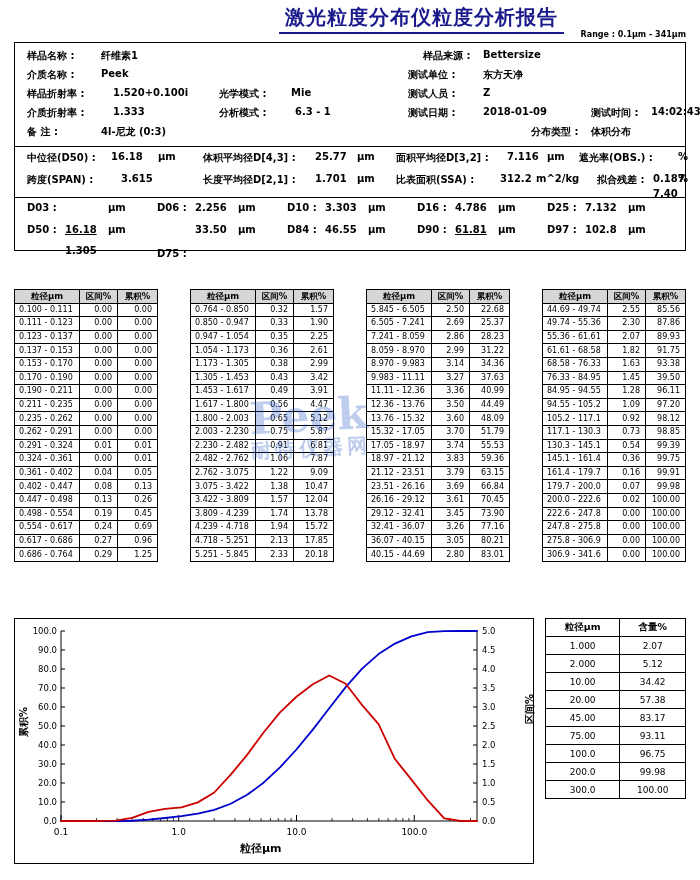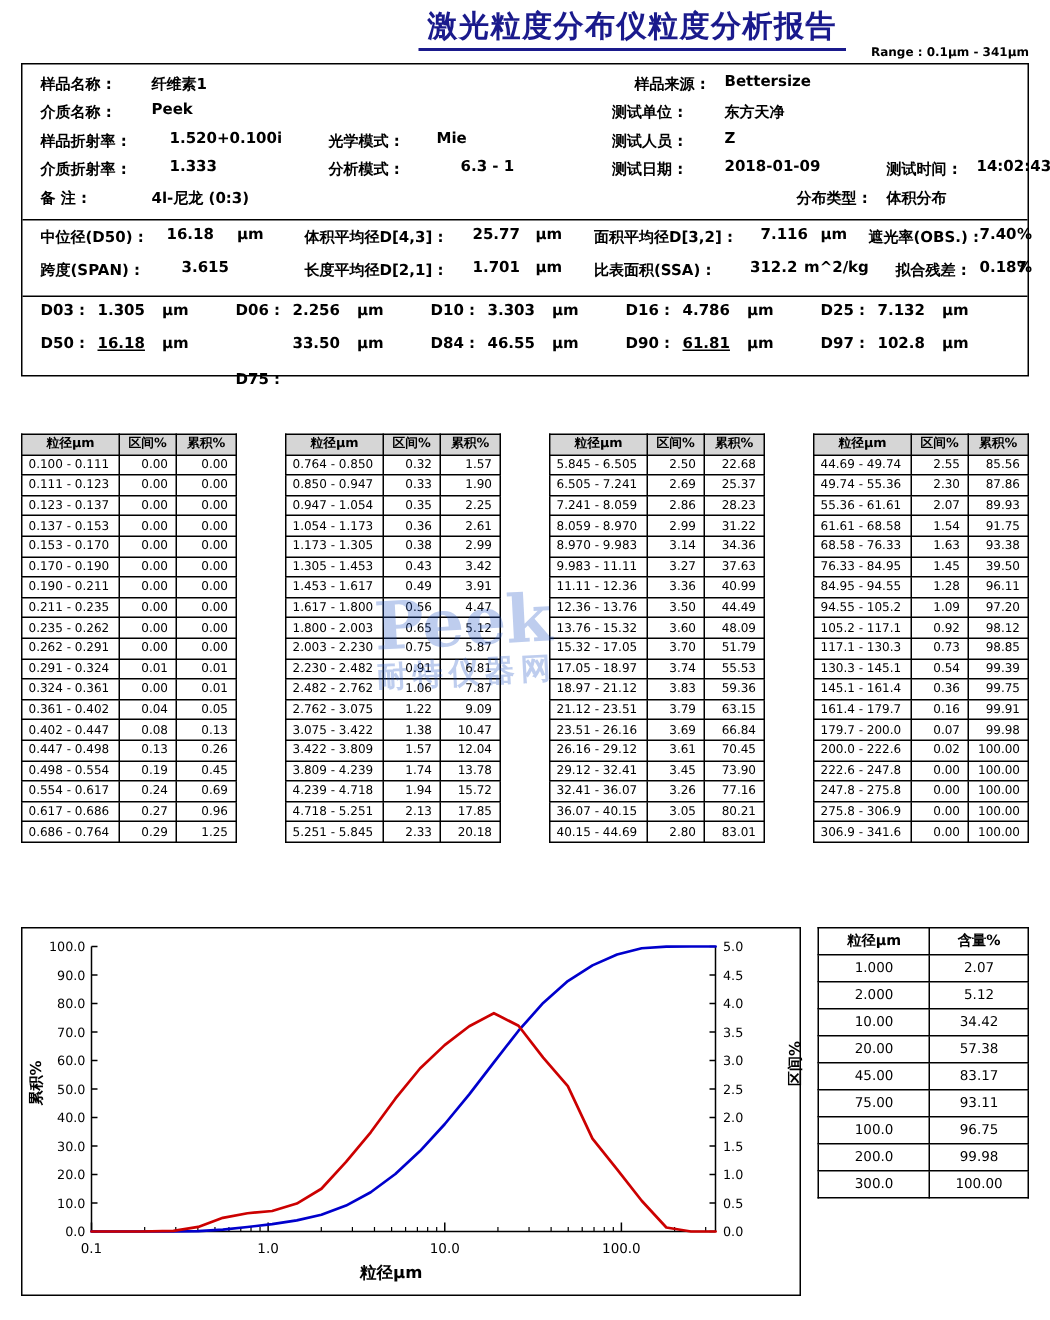--- a/index.html
+++ b/index.html
@@ -159,21 +159,21 @@
       <span class="icell b" style="left:196px;">光学模式 :</span>
       <span class="icell b" style="left:268px;">Mie</span>
       <span class="icell b" style="left:385px;">测试人员 :</span>
       <span class="icell b" style="left:460px;">Z</span>
     </div>
 
     <div class="irow">
       <span class="icell b" style="left:4px;">介质折射率 :</span>
       <span class="icell b" style="left:90px;">1.333</span>
       <span class="icell b" style="left:196px;">分析模式 :</span>
-      <span class="icell b" style="left:284px;">6.3 - 1</span>
+      <span class="icell b" style="left:272px;">6.3 - 1</span>
       <span class="icell b" style="left:385px;">测试日期 :</span>
       <span class="icell b" style="left:460px;">2018-01-09</span>
       <span class="icell b" style="left:568px;">测试时间 :</span>
       <span class="icell b" style="left:628px;">14:02:43</span>
     </div>
 
     <div class="irow">
       <span class="icell b" style="left:4px;">备  注 :</span>
       <span class="icell b" style="left:78px;">4l-尼龙 (0:3)</span>
       <span class="icell b" style="left:508px;">分布类型 :</span>
@@ -186,21 +186,21 @@
       <span class="icell b" style="left:4px;">中位径(D50) :</span>
       <span class="icell b" style="left:88px;">16.18</span>
       <span class="icell b" style="left:135px;">μm</span>
       <span class="icell b" style="left:180px;">体积平均径D[4,3] :</span>
       <span class="icell b" style="left:292px;">25.77</span>
       <span class="icell b" style="left:334px;">μm</span>
       <span class="icell b" style="left:373px;">面积平均径D[3,2] :</span>
       <span class="icell b" style="left:484px;">7.116</span>
       <span class="icell b" style="left:524px;">μm</span>
       <span class="icell b" style="left:556px;">遮光率(OBS.) :</span>
-      <span class="icell b" style="left:630px;">7.40</span>
+      <span class="icell b" style="left:630px;margin-top:37px;">7.40</span>
       <span class="icell b" style="left:655px;">%</span>
     </div>
 
     <div class="mrow">
       <span class="icell b" style="left:4px;">跨度(SPAN) :</span>
       <span class="icell b" style="left:98px;">3.615</span>
       <span class="icell b" style="left:180px;">长度平均径D[2,1] :</span>
       <span class="icell b" style="left:292px;">1.701</span>
       <span class="icell b" style="left:334px;">μm</span>
       <span class="icell b" style="left:373px;">比表面积(SSA) :</span>
@@ -208,21 +208,21 @@
       <span class="icell b" style="left:513px;">m^2/kg</span>
       <span class="icell b" style="left:574px;">拟合残差 :</span>
       <span class="icell b" style="left:630px;">0.187</span>
       <span class="icell b" style="left:655px;">%</span>
     </div>
 
     <div class="sep-line"></div>
 
     <div class="drow">
       <span class="icell b" style="left:4px;">D03 :</span>
-      <span class="icell b" style="left:42px;">1.305</span>
+      <span class="icell b" style="left:42px;margin-top:43px;">1.305</span>
       <span class="icell b" style="left:85px;">μm</span>
       <span class="icell b" style="left:134px;">D06 :</span>
       <span class="icell b" style="left:172px;">2.256</span>
       <span class="icell b" style="left:215px;">μm</span>
       <span class="icell b" style="left:264px;">D10 :</span>
       <span class="icell b" style="left:302px;">3.303</span>
       <span class="icell b" style="left:345px;">μm</span>
       <span class="icell b" style="left:394px;">D16 :</span>
       <span class="icell b" style="left:432px;">4.786</span>
       <span class="icell b" style="left:475px;">μm</span>
@@ -589,21 +589,21 @@
             <td class="c1">2.30</td>
             <td class="c2">87.86</td>
           </tr>
           <tr>
             <td class="c0">55.36 - 61.61</td>
             <td class="c1">2.07</td>
             <td class="c2">89.93</td>
           </tr>
           <tr>
             <td class="c0">61.61 - 68.58</td>
-            <td class="c1">1.54</td>
+            <td class="c1">1.82</td>
             <td class="c2">91.75</td>
           </tr>
           <tr>
             <td class="c0">68.58 - 76.33</td>
             <td class="c1">1.63</td>
             <td class="c2">93.38</td>
           </tr>
           <tr>
             <td class="c0">76.33 - 84.95</td>
             <td class="c1">1.45</td>

